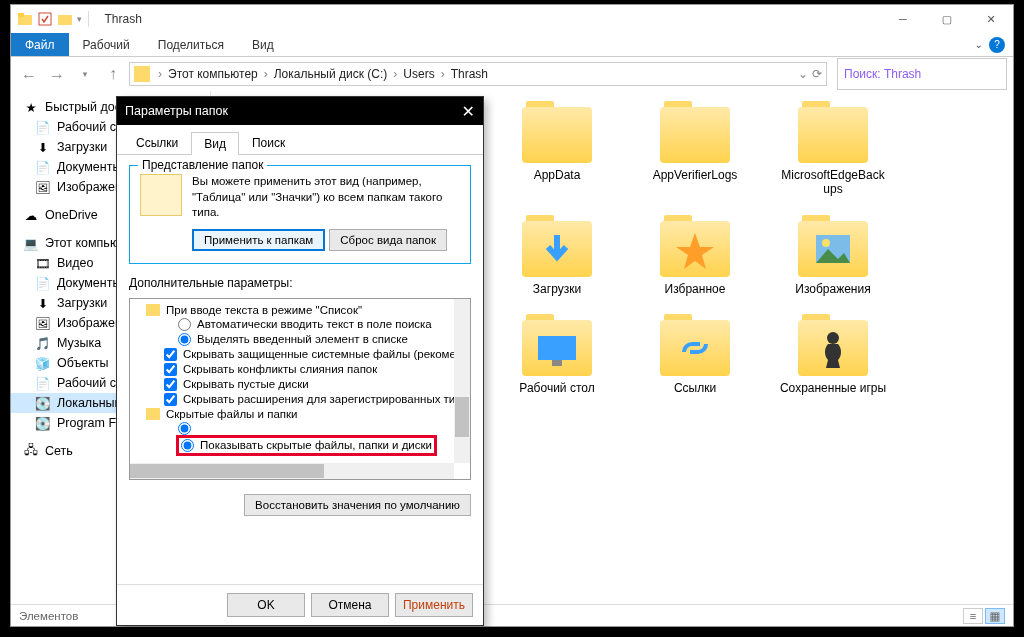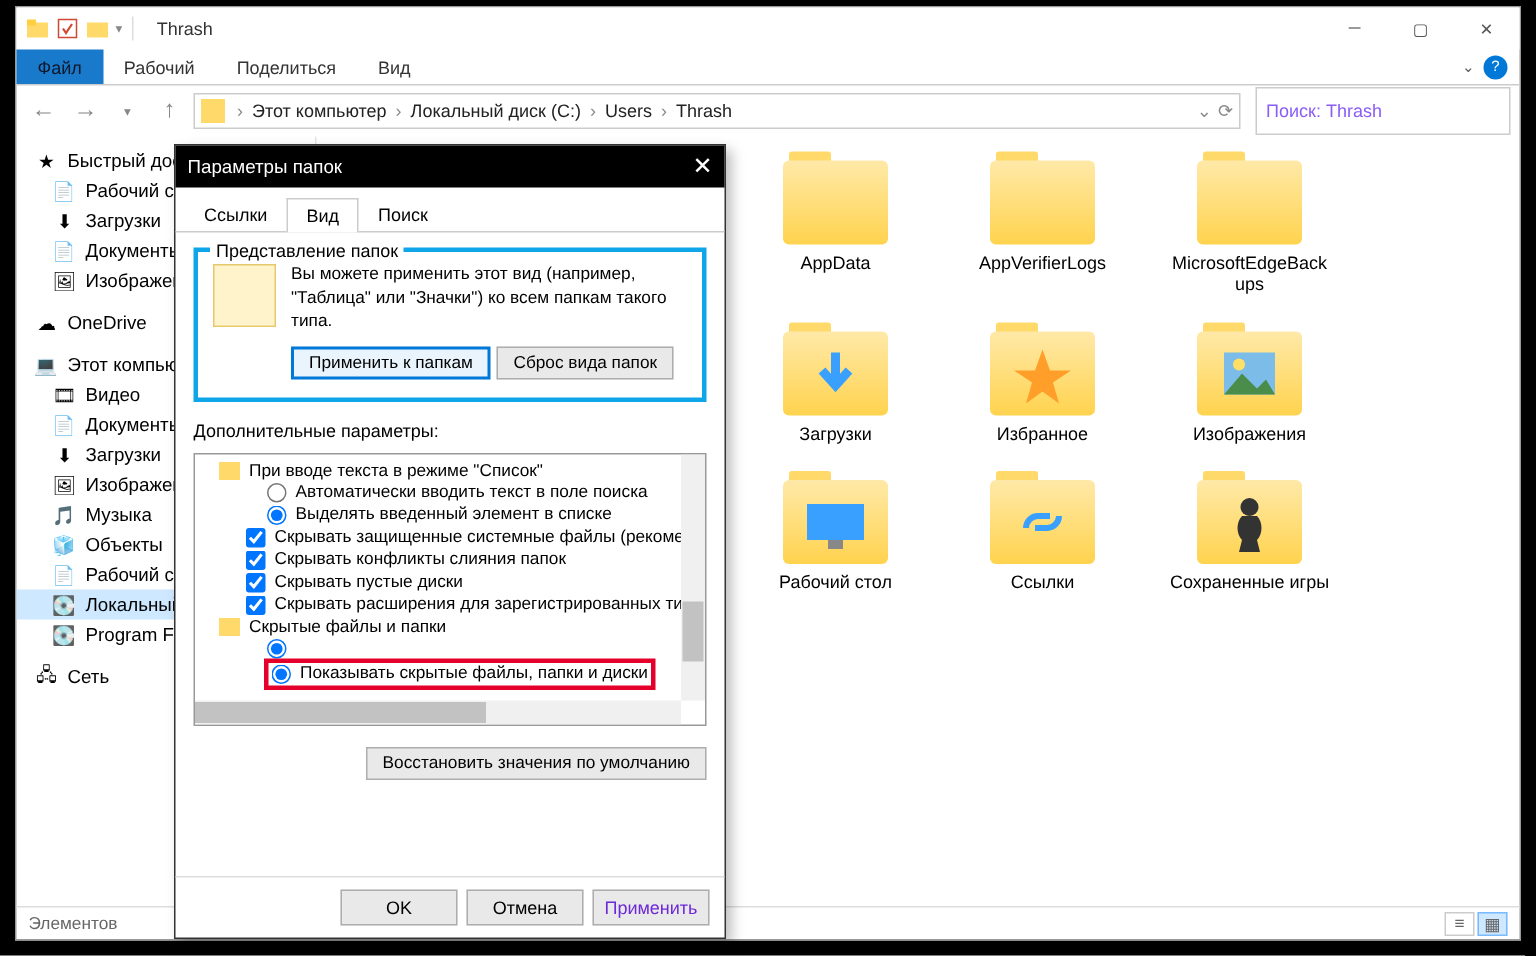--- a/index.html
+++ b/index.html
@@ -9,21 +9,21 @@
 .explorer { position: absolute; left: 10px; top: 4px; right: 10px; bottom: 10px; background: #fff; border: 1px solid #999; display: flex; flex-direction: column; }
 
 .titlebar { height: 28px; display: flex; align-items: center; background: #fff; }
 .titlebar .qat { display: flex; align-items: center; padding: 0 6px; gap: 4px; }
 .titlebar .qicon { width: 16px; height: 16px; display: inline-flex; align-items: center; justify-content: center; }
 .titlebar .title { font-size: 12px; margin-left: 8px; color: #333; }
 .titlebar .win-controls { margin-left: auto; display: flex; }
 .titlebar .wc { width: 44px; height: 28px; display: flex; align-items: center; justify-content: center; color: #555; font-size: 11px; }
 
 .ribbon-tabs { height: 24px; display: flex; align-items: stretch; border-bottom: 1px solid #ccc; font-size: 12px; }
-.ribbon-tabs .file-tab { background: #1979ca; color: #0f172a; padding: 4px 14px; display: flex; align-items: center; }
+.ribbon-tabs .file-tab { background: #1979ca; color: #ffffff; padding: 4px 14px; display: flex; align-items: center; }
 .ribbon-tabs .tab { padding: 4px 14px; color: #333; display: flex; align-items: center; }
 .ribbon-tabs .help { margin-left: auto; margin-right: 8px; display: flex; align-items: center; gap: 6px; }
 .ribbon-tabs .help .chev { font-size: 10px; color: #555; }
 .ribbon-tabs .help .hicon { width: 16px; height: 16px; border-radius: 50%; background: #0078d7; color: #fff; display: flex; align-items: center; justify-content: center; font-size: 10px; }
 
 .navrow { height: 34px; display: flex; align-items: center; padding: 3px 6px; gap: 4px; }
 .navbtn { width: 24px; height: 24px; display: flex; align-items: center; justify-content: center; color: #888; }
 .addrbar { flex: 1; height: 24px; border: 1px solid #ccc; display: flex; align-items: center; font-size: 12px; padding: 0 4px; }
 .addrbar .af { width: 16px; height: 16px; background: #ffd96a; margin-right: 6px; }
 .addrbar .crumb { padding: 0 4px; color: #222; }
@@ -53,21 +53,21 @@
 .statusbar .vbtn.act { background:#cde8ff; border-color:#7abaff; }
 
 
 .dialog { position: absolute; left: 80px; top: 96px; width: 368px; height: 530px; background: #fff; border: 1px solid #333; box-shadow: 4px 4px 8px rgba(0,0,0,0.25); display: flex; flex-direction: column; z-index: 10; margin-left: 36px; }
 .dlg-title { height: 28px; background: #000; color: #fff; display: flex; align-items: center; padding: 0 8px; font-size: 12.5px; }
 .dlg-title .close { margin-left: auto; font-size: 16px; }
 .dlg-tabs { display: flex; padding: 6px 6px 0 6px; font-size: 12px; border-bottom: 1px solid #ccc; }
 .dlg-tabs .dtab { padding: 4px 12px; border: 1px solid transparent; border-bottom: none; }
 .dlg-tabs .dtab.active { border-color: #ccc; background: #fff; position: relative; top: 1px; }
 .dlg-body { flex: 1; padding: 10px 12px; font-size: 12px; display: flex; flex-direction: column; gap: 8px; }
-.groupbox { border: 3px solid #0ea5e9; padding: 8px 10px 12px 10px; position: relative; }
+.groupbox { border: 1px solid #0ea5e9; padding: 8px 10px 12px 10px; position: relative; }
 .groupbox .legend { position: absolute; top: -8px; left: 8px; background: #fff; padding: 0 4px; font-size: 12px; }
 .groupbox .gbrow { display: flex; gap: 10px; }
 .gbicon { width: 42px; height: 42px; background: #fff3cc; border: 1px solid #e6c96a; flex-shrink:0; }
 .gbtext { font-size: 11.5px; line-height: 1.35; }
 .gbbtns { display: flex; gap: 4px; margin-top: 8px; margin-left: 52px; }
 .gbbtns button { font-size: 11.5px; padding: 3px 10px; background: #e9e9e9; border: 1px solid #adadad; }
 .gbbtns button.primary { border: 2px solid #0078d7; background: #eaf4fd; }
 .advlabel { font-size: 12px; margin-top: 4px; }
 .advlist { border: 1px solid #999; height: 182px; overflow: hidden; position: relative; padding: 4px 2px 4px 4px; }
 .advlist .row { display: flex; align-items: center; gap: 6px; font-size: 11.5px; padding: 1px 0 1px 12px; white-space: nowrap; }
@@ -77,21 +77,21 @@
 .advlist .folder-ico { width: 14px; height: 12px; background: #ffd96a; display:inline-block; }
 .redbox { border: 3px solid #e4002b; margin: -2px -2px; padding: 1px 2px; }
 .advscroll { position: absolute; right: 0; top: 0; bottom: 16px; width: 16px; background: #f0f0f0; }
 .advscroll .thumb { position: absolute; left: 1px; right: 1px; top: 60%; height: 40px; background: #c2c2c2; }
 .advhscroll { position: absolute; left:0; right:16px; bottom:0; height:16px; background:#f0f0f0; }
 .advhscroll .thumb { position:absolute; top:1px; bottom:1px; left:0; width:60%; background:#c2c2c2; }
 .restore { align-self: flex-end; margin-top: 6px; }
 .restore button { font-size: 11.5px; padding: 4px 10px; background: #e9e9e9; border: 1px solid #adadad; }
 .dlg-foot { border-top: 1px solid #ddd; padding: 8px 10px; display: flex; justify-content: flex-end; gap: 6px; }
 .dlg-foot button { width: 78px; font-size: 12px; padding: 4px 0; background: #e9e9e9; border: 1px solid #adadad; }
-.dlg-foot button:disabled { color: #6d28d9; }
+.dlg-foot button:disabled { color: #c2410c; }
 .obscured { background: #fff; color: transparent; }
 </style>
 </head>
 <body>
 
 <div class="explorer">
   <div class="titlebar">
     <div class="qat">
       <span class="qicon">
           <svg width="16" height="16">

